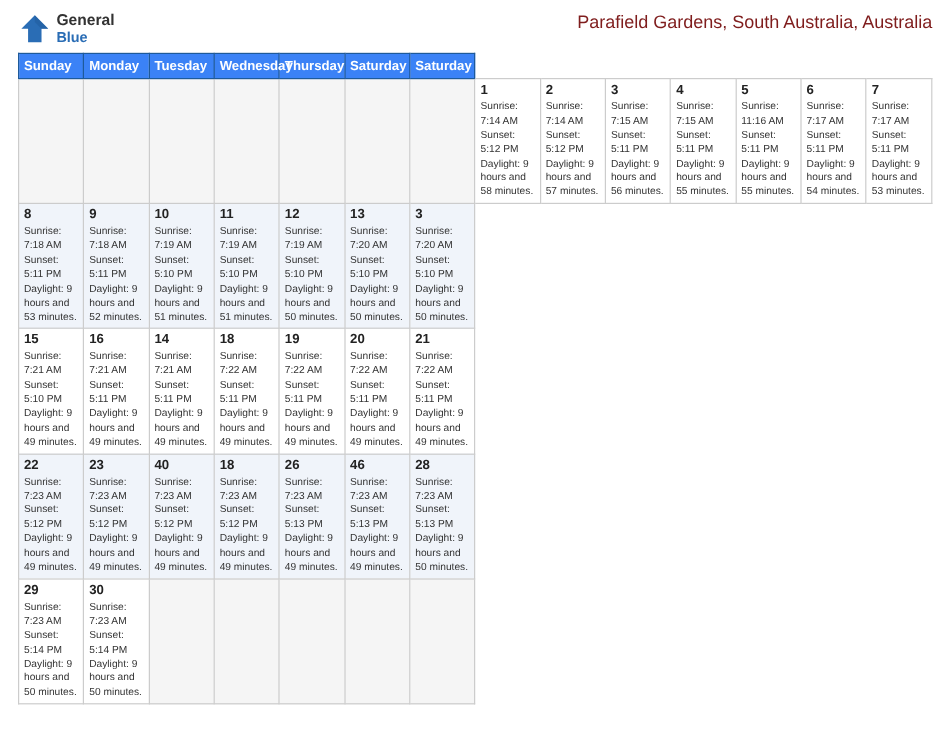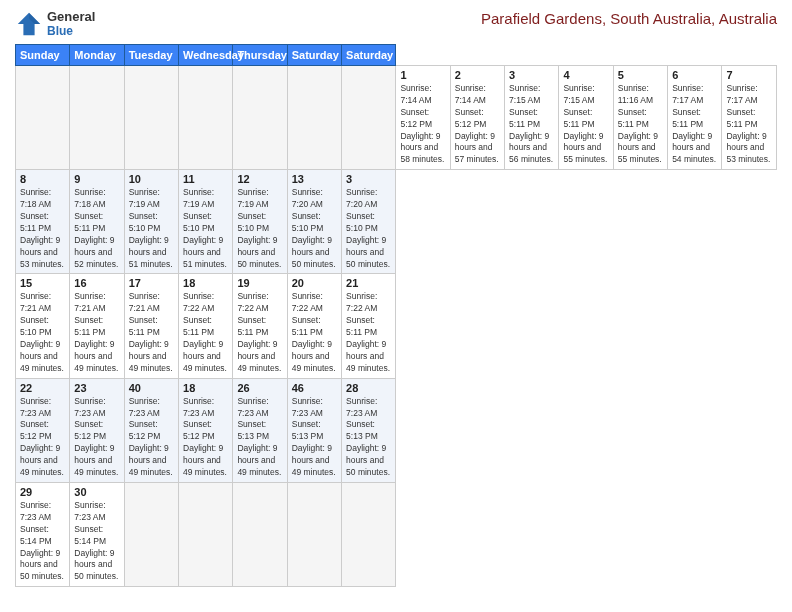--- a/index.html
+++ b/index.html
@@ -269,21 +269,21 @@
       </td>
           <td>
         <span class="day-num">16</span>
         <div class="day-info">
           <div>Sunrise: 7:21 AM</div>
           <div>Sunset: 5:11 PM</div>
           <div>Daylight: 9 hours and 49 minutes.</div>
         </div>
       </td>
           <td>
-        <span class="day-num">17</span>
+        <span class="day-num">14</span>
         <div class="day-info">
           <div>Sunrise: 7:21 AM</div>
           <div>Sunset: 5:11 PM</div>
           <div>Daylight: 9 hours and 49 minutes.</div>
         </div>
       </td>
           <td>
         <span class="day-num">18</span>
         <div class="day-info">
           <div>Sunrise: 7:22 AM</div>

